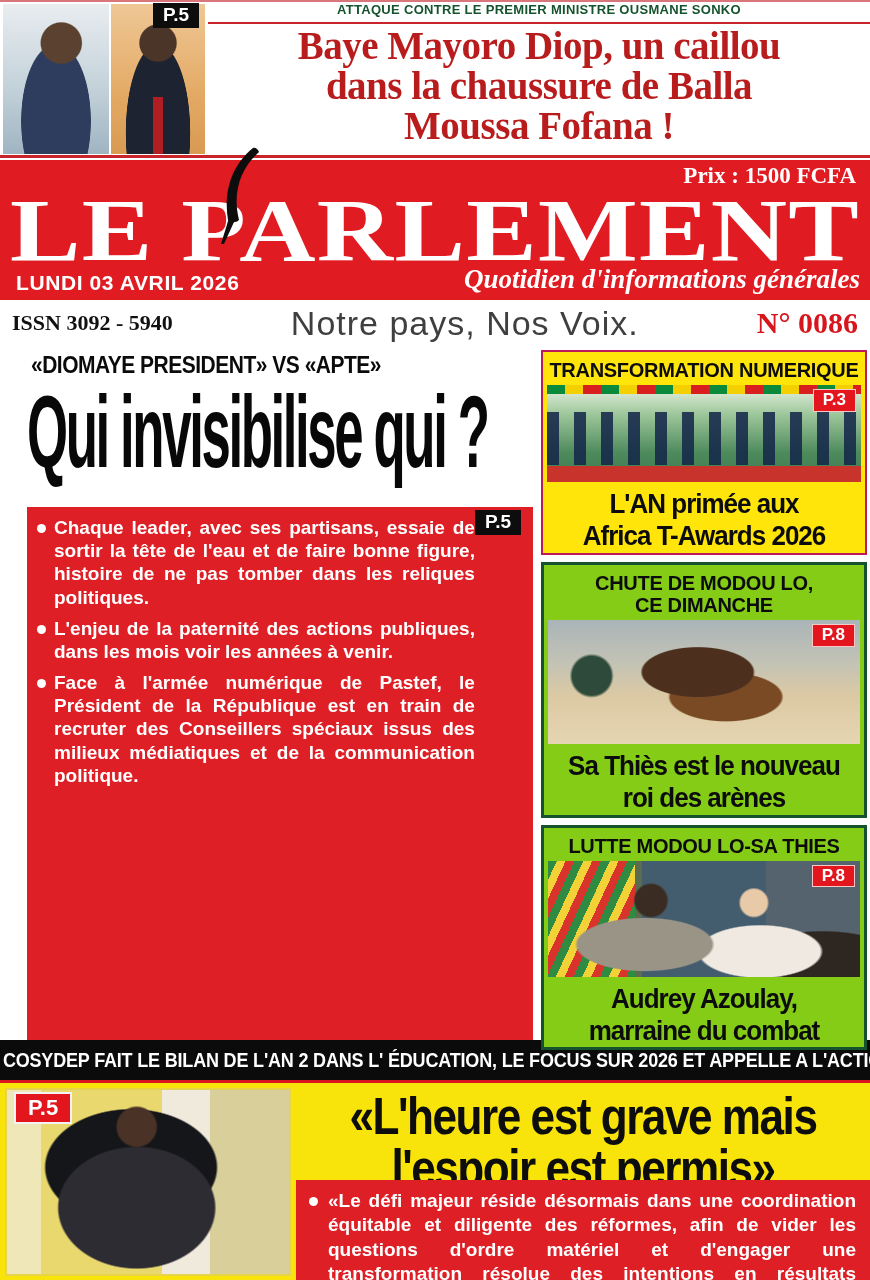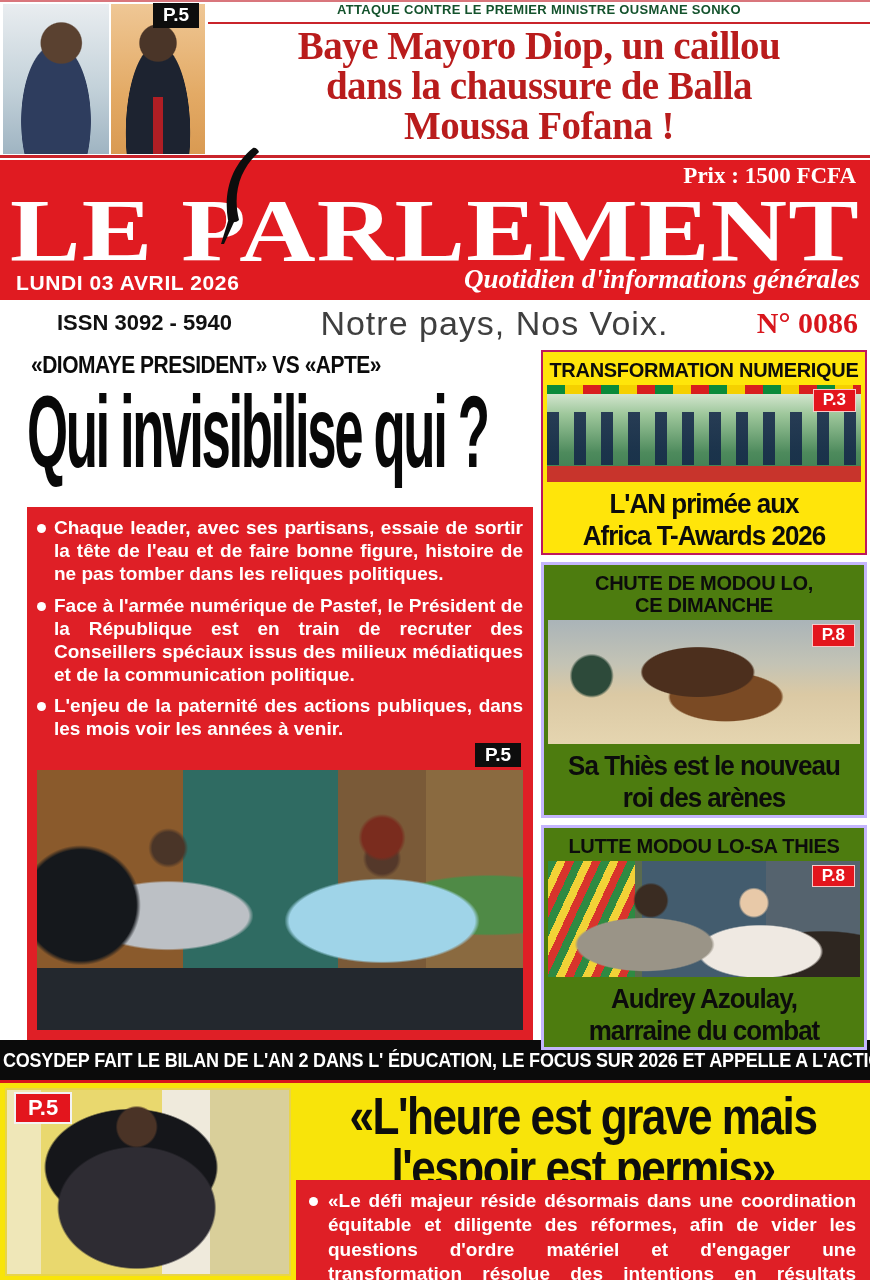--- a/index.html
+++ b/index.html
@@ -39,52 +39,52 @@
     font-family:"Liberation Serif",serif;font-weight:bold;font-size:80px;line-height:1;
     letter-spacing:1px;white-space:nowrap;transform:scale(1.32,1.12);}
   .quill{position:absolute;left:215px;top:-14px;z-index:3;}
   .mast-bottom{position:absolute;bottom:5px;left:16px;right:10px;display:flex;
     justify-content:space-between;align-items:flex-end;}
   .mast-date{font-weight:bold;font-size:21px;letter-spacing:.6px;}
   .mast-tagline{font-family:"Liberation Serif",serif;font-style:italic;font-weight:bold;font-size:27px;}
 
   
   .info-bar{height:46px;display:flex;align-items:center;justify-content:space-between;padding:0 12px;background:#fff;}
-  .issn{font-family:Liberation Sans, sans-serif;font-weight:bold;font-size:22px;color:#111;margin-left:45px;}
+  .issn{font-family:Liberation Serif, serif;font-weight:bold;font-size:22px;color:#111;}
   .slogan{font-size:34px;color:#3f3f3f;letter-spacing:1px;}
   .issue{font-family:"Liberation Serif",serif;font-weight:bold;font-size:30px;color:#d8151c;}
 
   
   .main{height:694px;display:flex;padding:0 3px;gap:8px;box-sizing:border-box;background:#fff;}
   .main-left{width:506px;display:flex;flex-direction:column;margin-left:24px;}
   .story-kicker{font-weight:bold;font-size:21px;letter-spacing:-.5px;color:#0b0b0b;margin:5px 0 0 4px;
     transform:scaleY(1.15);transform-origin:left top;}
   .story-headline{height:112px;margin-top:8px;}
   .story-headline span{display:inline-block;font-size:66px;font-weight:bold;letter-spacing:-3px;
     white-space:nowrap;line-height:.95;color:#080808;transform:scale(.8,1.55);transform-origin:left top;}
-  .red-box{flex:1;background:#df1f26;margin-top:12px;padding:9px 10px 10px;display:flex;flex-direction:column;}
+  .red-box{flex:1;background:#df1f26;margin-top:12px;padding:9px 10px 10px;display:flex;flex-direction:row;}
   .bullets{list-style:none;margin:0;padding:0;color:#fff;font-weight:bold;font-size:19px;line-height:1.22;}
   .bullets li{position:relative;padding-left:17px;margin-bottom:8px;text-align:justify;}
   .bullets li::before{content:"";position:absolute;left:0;top:8px;width:9px;height:9px;background:#fff;border-radius:50%;}
   .story-badge-row{text-align:right;margin:-6px 2px 3px 0;}
   .ph-meeting{flex:1;
     background:
       radial-gradient(circle at 71% 26%, #7a2c1e 0 5%, transparent 6%),
       radial-gradient(circle at 71% 34%, #54382a 0 4%, transparent 5%),
       radial-gradient(circle at 27% 30%, #4a3528 0 4%, transparent 5%),
       linear-gradient(0deg, #23282e 0 24%, transparent 24%),
       radial-gradient(circle at 9% 52%, #15181c 0 12%, transparent 13%),
       radial-gradient(ellipse at 27% 56%, #bcc0c5 0 16%, transparent 17%),
       radial-gradient(ellipse at 71% 58%, #9fd4e8 0 19%, transparent 20%),
       radial-gradient(ellipse at 93% 52%, #4f8a46 0 15%, transparent 16%),
       linear-gradient(90deg,#8a5a2c 0 30%, #2f6b62 30% 62%, #7a5a38 62% 80%, #8a6a40 80% 100%);}
 
   
   .sidebar{flex:1;display:flex;flex-direction:column;gap:7px;padding-top:4px;}
-  .card{border:3px solid #c4b5fd;background:#4d7c0f;display:flex;flex-direction:column;padding:4px;box-sizing:border-box;}
+  .card{border:3px solid #14532d;background:#84cc16;display:flex;flex-direction:column;padding:4px;box-sizing:border-box;}
   .card.yellow{background:#ffe50a;border:2px solid #be185d;}
   .card-header{text-align:center;font-weight:bold;font-size:20px;letter-spacing:-.3px;color:#0c0c0c;
     white-space:pre-line;line-height:1.12;padding:3px 0 4px;}
   .card-photo{position:relative;}
   .card-badge{position:absolute;top:4px;right:5px;}
   .card-title{text-align:center;font-weight:bold;font-size:26px;line-height:1.12;letter-spacing:-1px;
     color:#0c0c0c;white-space:pre-line;padding:6px 0 2px;transform:scaleY(1.08);transform-origin:center top;}
   .c1{height:209px;} .c2{height:256px;} .c3{flex:1;}
   .ph-award{height:97px;
     background:
@@ -170,22 +170,22 @@
 
   <section class="main">
     <div class="main-left">
       <div class="story-kicker">«DIOMAYE PRESIDENT» VS «APTE»</div>
       <div class="story-headline">
         <span>Qui invisibilise qui ?</span>
       </div>
       <div class="red-box">
         <ul class="bullets">
           <li><span>Chaque leader, avec ses partisans, essaie de sortir la tête de l'eau et de faire bonne figure, histoire de ne pas tomber dans les reliques politiques.</span></li>
+          <li><span>L'enjeu de la paternité des actions publiques, dans les mois voir les années à venir.</span></li>
           <li><span>Face à l'armée numérique de Pastef, le Président de la République est en train de recruter des Conseillers spéciaux issus des milieux médiatiques et de la communication politique.</span></li>
-          <li><span>L'enjeu de la paternité des actions publiques, dans les mois voir les années à venir.</span></li>
         </ul>
         <div class="story-badge-row">
           <span class="badge badge-black">P.5</span>
         </div>
         <div class="ph ph-meeting"></div>
       </div>
     </div>
 
     <aside class="sidebar">
       <div class="card yellow c1">

